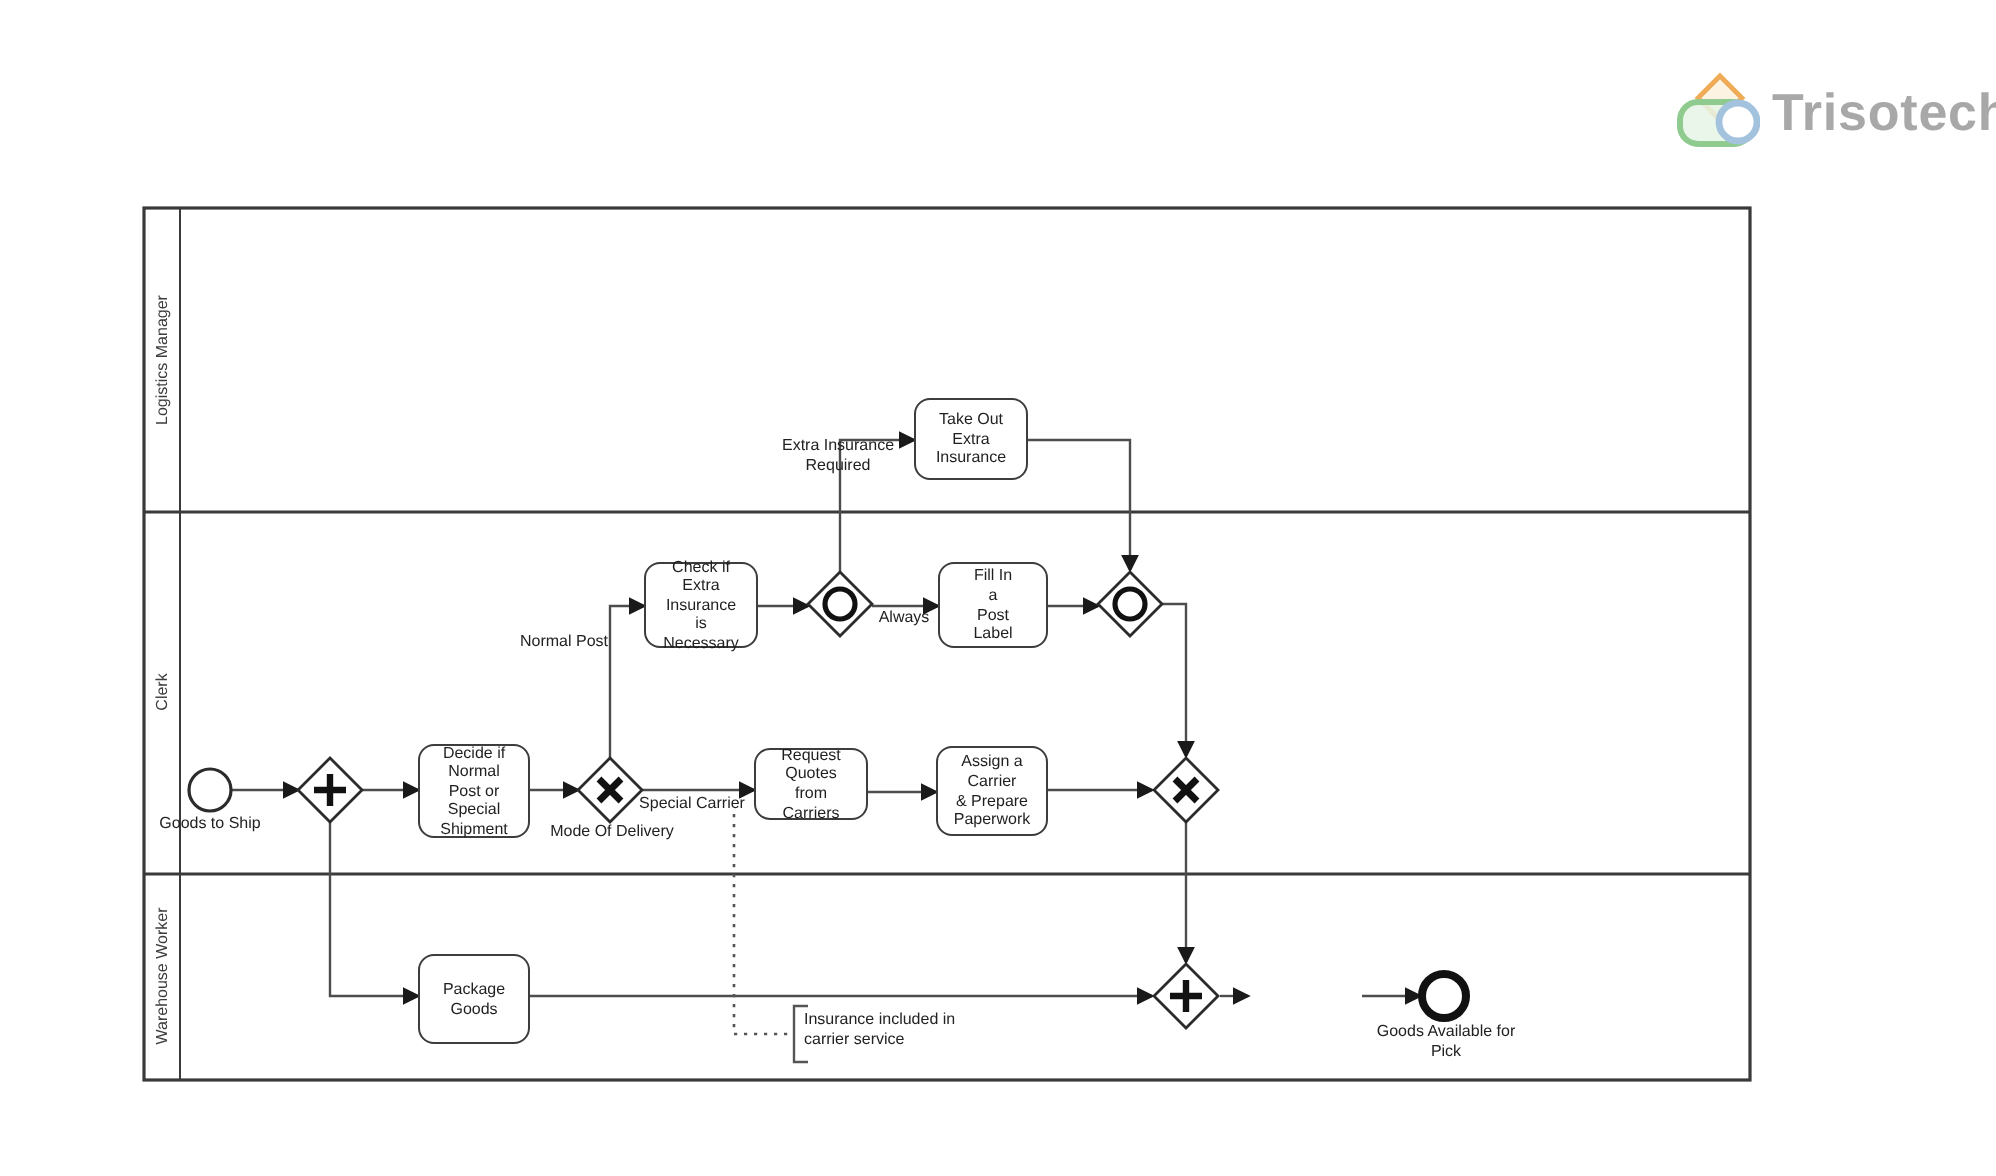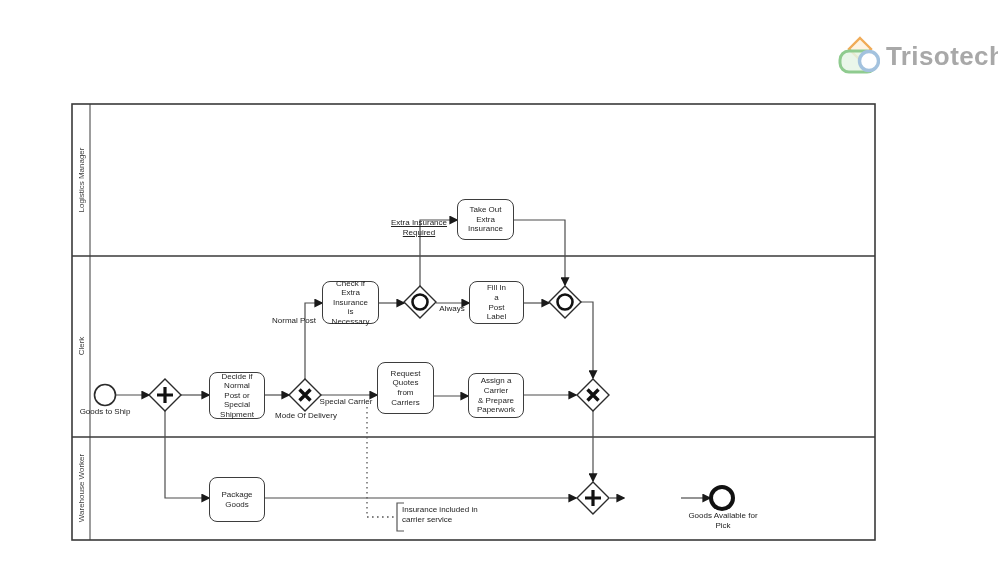--- a/index.html
+++ b/index.html
@@ -95,35 +95,35 @@
 Normal Post or
 Special
 Shipment</div>
   <div class="task" style="left:322px;top:281px;width:57px;height:43px;">Check if Extra
 Insurance is
 Necessary</div>
   <div class="task" style="left:457px;top:199px;width:57px;height:41px;">Take Out Extra
 Insurance</div>
   <div class="task" style="left:469px;top:281px;width:55px;height:43px;">Fill In a Post
 Label</div>
-  <div class="task" style="left:377px;top:362px;width:57px;height:52px;">Request Quotes
+  <div class="task" style="left:377px;top:374px;width:57px;height:36px;">Request Quotes
 from Carriers</div>
   <div class="task" style="left:468px;top:373px;width:56px;height:45px;">Assign a Carrier
 &amp; Prepare
 Paperwork</div>
   <div class="task" style="left:209px;top:477px;width:56px;height:45px;">Package Goods</div>
 
   <div class="lbl" style="left:70px;top:407px;width:70px;">Goods to Ship</div>
   <div class="lbl" style="left:688px;top:511px;width:70px;text-align:center;">Goods Available for
 Pick</div>
   <div class="lbl" style="left:270px;top:411px;width:72px;">Mode Of Delivery</div>
-  <div class="lbl" style="left:272px;top:316px;width:44px;">Normal Post</div>
+  <div class="lbl" style="left:260px;top:316px;width:44px;">Normal Post</div>
   <div class="lbl" style="left:318px;top:397px;width:56px;">Special Carrier</div>
   <div class="lbl" style="left:438px;top:304px;width:28px;">Always</div>
-  <div class="lbl" style="left:389px;top:218px;width:60px;text-decoration:underline;">Extra Insurance
+  <div class="lbl" style="left:389px;top:218px;width:60px;">Extra Insurance
 Required</div>
   <div class="lbl lbl-left" style="left:402px;top:505px;width:80px;">Insurance included in
 carrier service</div>
 
   <div id="logo">
     <svg width="44" height="40" viewBox="0 0 44 40">
       <path d="M24,2 L35,13 L24,24 L13,13 Z" stroke-width="2.4" stroke="#f0ab57" fill="#fdf3e2"></path>
       <rect x="4" y="15" width="36" height="21" rx="9" fill-opacity="0.85" stroke-width="3" stroke="#8fcb8f" fill="#e6f4e6"></rect>
       <circle cx="33" cy="25" r="9.5" fill="#ffffff" stroke-width="3.4" stroke="#a3c2de"></circle>
     </svg>

